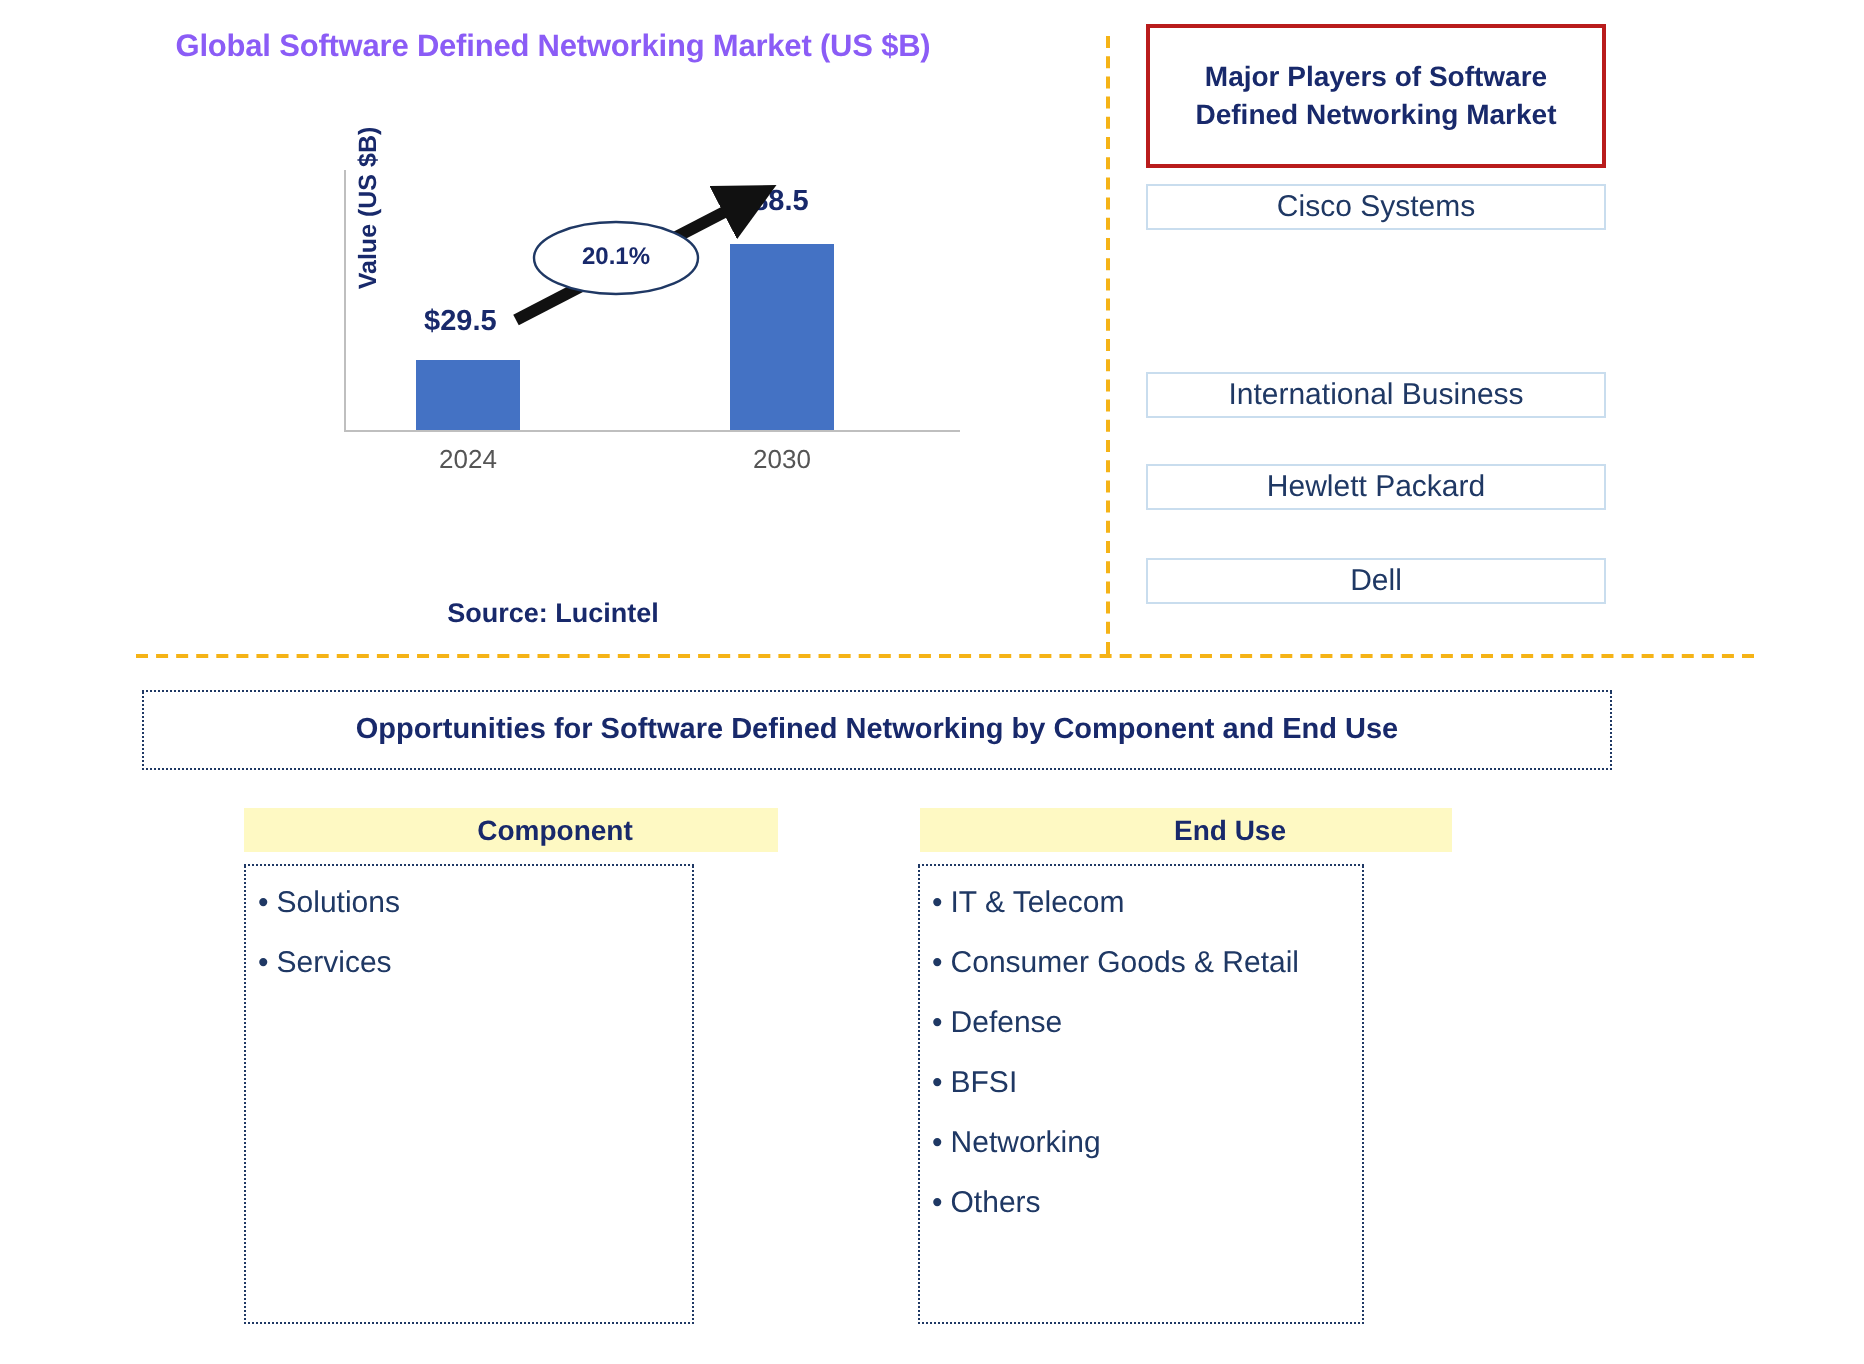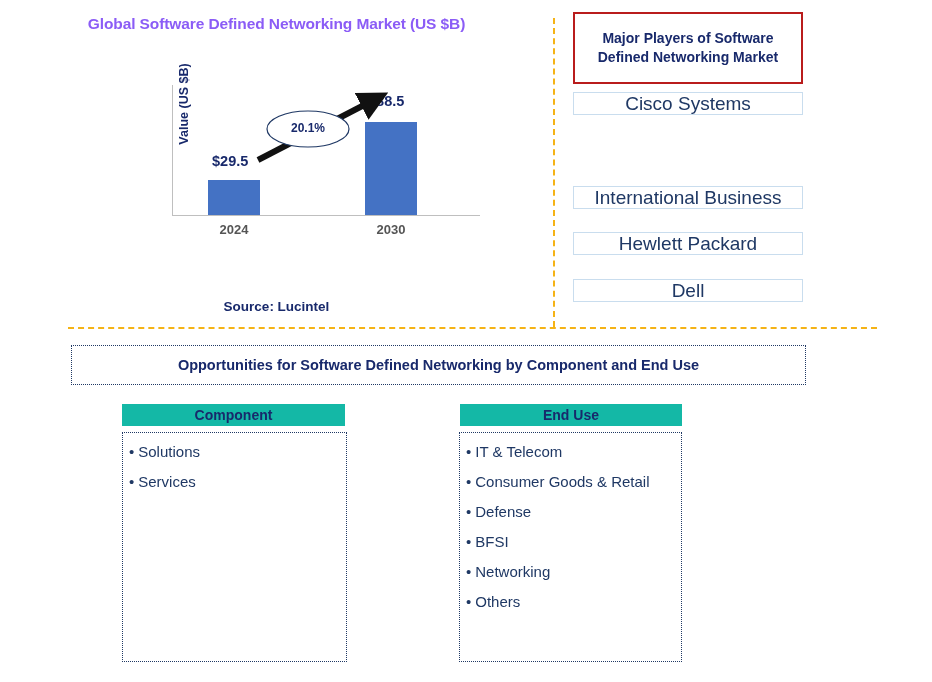--- a/index.html
+++ b/index.html
@@ -79,21 +79,21 @@
   }
   #value-2024 { left: 62px; top: 68px; }
   #value-2030 { left: 218px; top: 8px; }
 
   .tick-label {
     position: absolute;
     top: 137px;
     width: 80px;
     text-align: center;
     font-size: 13px;
-    font-weight: bold;
+    font-weight: normal;
     color: #555555;
   }
   #tick-2024 { left: 44px; }
   #tick-2030 { left: 201px; }
 
   #cagr-svg {
     position: absolute;
     left: 0; top: 0;
     width: 330px; height: 130px;
     overflow: visible;
@@ -159,21 +159,21 @@
   .player-box {
     position: absolute;
     left: 0;
     width: 230px;
     height: 23px;
     border: 1px solid #C9DDEE;
     box-sizing: border-box;
     display: flex;
     align-items: center;
     justify-content: center;
-    font-size: 19px;
+    font-size: 15px;
     color: #1F3864;
   }
 
   
   #opportunities-box {
     position: absolute;
     left: 71px; top: 345px;
     width: 735px; height: 40px;
     border: 1px dotted #1F3864;
     box-sizing: border-box;
@@ -184,27 +184,28 @@
   #opportunities-title {
     font-size: 14.5px;
     font-weight: bold;
     color: #18296B;
   }
 
   .col-header {
     position: absolute;
     top: 404px;
     height: 22px;
-    background: #14b8a6;
+    background: #fef9c3;
     display: flex;
     align-items: center;
     justify-content: center;
     font-size: 14px;
     font-weight: bold;
     color: #18296B;
+    padding-left: 44px;
   }
   .col-body {
     position: absolute;
     top: 432px;
     border: 1px dotted #1F3864;
     box-sizing: border-box;
     padding: 9px 0 0 6px;
   }
   #component-header { left: 122px; width: 223px; }
   #component-body   { left: 122px; width: 225px; height: 230px; }

